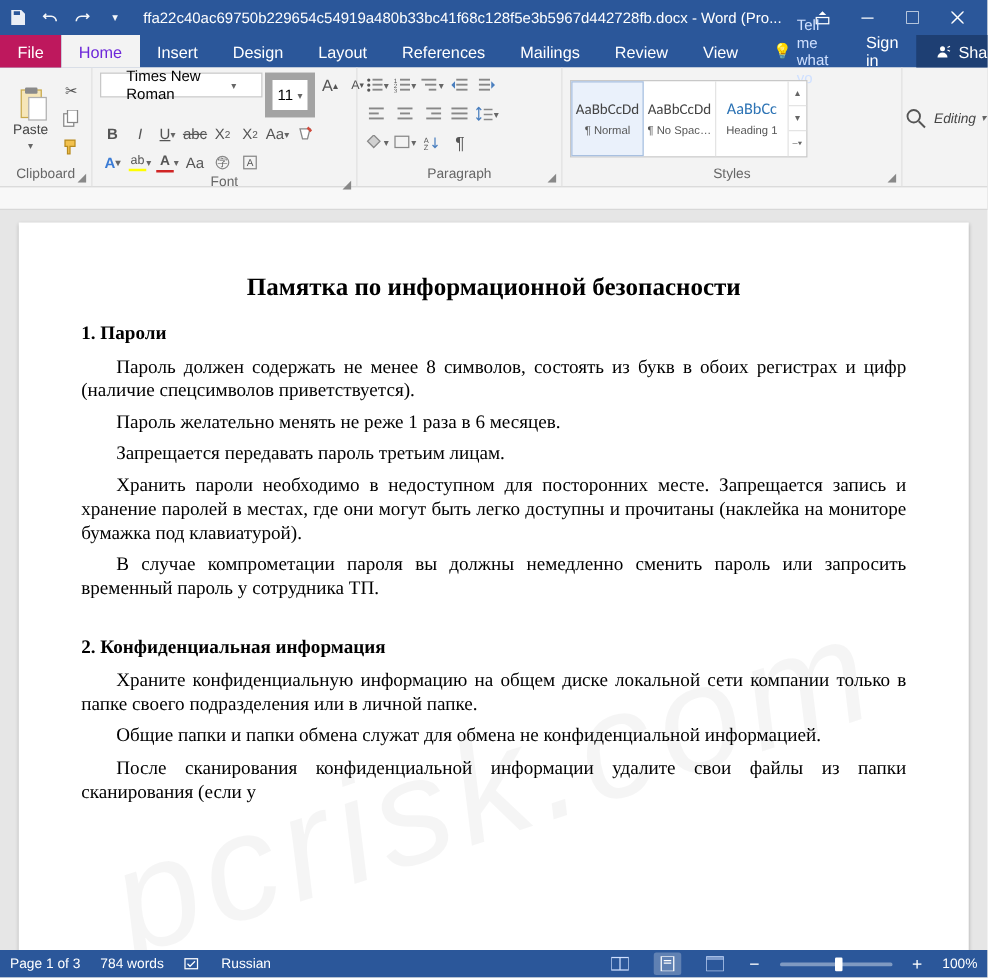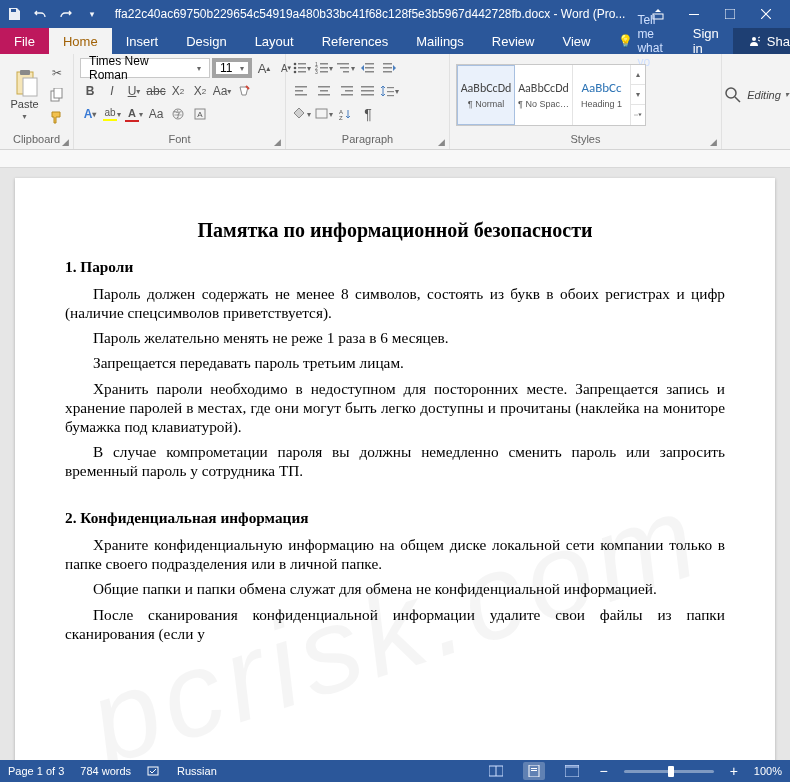--- a/index.html
+++ b/index.html
@@ -7,37 +7,37 @@
 .titlebar { background: #2b579a; height: 28px; display: flex; align-items: center; color: #fff; padding: 0 6px; }
 .titlebar .qat { display: flex; gap: 10px; align-items: center; }
 .qat-icon { width: 16px; height: 16px; display: flex; align-items: center; justify-content: center; color: #fff; opacity: .95; }
 .title-text { flex: 1; text-align: center; font-size: 12px; overflow: hidden; white-space: nowrap; text-overflow: ellipsis; padding: 0 8px; }
 .win-controls { display: flex; gap: 0; }
 .win-btn { width: 36px; height: 28px; display: flex; align-items: center; justify-content: center; color: #fff; cursor: pointer; }
 
 .tabbar { background: #2b579a; height: 26px; display: flex; align-items: stretch; color: #fff; }
 .tab { padding: 0 14px; display: flex; align-items: center; font-size: 13px; cursor: pointer; }
 .tab.file { background: #be185d; }
-.tab.active { background: #f3f3f3; color: #a16207; }
+.tab.active { background: #f3f3f3; color: #6d28d9; }
 .tab.sign-in { margin-left: 2px; }
 .tab.tellme { margin-left: auto; display: flex; gap: 4px; color: #cfe0ff; font-size: 12px; align-items: center; }
 .tab.share { background: #1e3f73; display: flex; gap: 6px; align-items: center; }
 
 .ribbon { background: #f3f3f3; border-bottom: 1px solid #d4d4d4; height: 96px; display: flex; }
 .group { border-right: 1px solid #e1e1e1; padding: 4px 6px 2px 6px; display: flex; flex-direction: column; }
 .group-body { flex: 1; display: flex; gap: 4px; }
 .group-label { height: 16px; display: flex; justify-content: center; align-items: center; font-size: 11px; color: #666; position: relative; }
 .group-label .dlg { position: absolute; right: -2px; bottom: 0; font-size: 9px; color: #888; cursor: pointer; }
 
 .big-btn { width: 40px; display: flex; flex-direction: column; align-items: center; justify-content: center; gap: 2px; cursor: pointer; font-size: 11px; color: #444; }
 .big-btn .icon { width: 28px; height: 28px; }
 
 .font-group .row1 { display: flex; gap: 2px; }
-.font-name { border: 1px solid #c8c8c8; background: #fff; height: 20px; width: 130px; font-size: 12px; padding: 0 8px; display: flex; align-items: center; justify-content: space-between; gap: 24px; }
-.font-size { border: 4px solid #a3a3a3; background: #fff; height: 20px; width: 40px; font-size: 12px; padding: 0 4px; display: flex; align-items: center; justify-content: space-between; }
+.font-name { border: 1px solid #c8c8c8; background: #fff; height: 20px; width: 130px; font-size: 12px; padding: 0 20px; display: flex; align-items: center; justify-content: space-between; gap: 24px; }
+.font-size { border: 6px solid #a3a3a3; background: #fff; height: 36px; width: 40px; font-size: 12px; padding: 0 4px; display: flex; align-items: center; justify-content: space-between; }
 .dd-caret { font-size: 8px; color: #666; }
 .mini-btn { width: 20px; height: 20px; display: flex; align-items: center; justify-content: center; cursor: pointer; color: #555; font-size: 12px; border-radius: 2px; }
 .row { display: flex; gap: 2px; align-items: center; }
 .font-col { display: flex; flex-direction: column; gap: 3px; }
 .color-bar { width: 14px; height: 2px; margin-top: 1px; }
 
 .para-col { display: flex; flex-direction: column; gap: 3px; }
 
 .styles-gallery { display: flex; border: 1px solid #c8c8c8; background: #fff; height: 62px; }
 .style-item { width: 58px; border-right: 1px solid #e4e4e4; display: flex; flex-direction: column; align-items: center; justify-content: center; cursor: pointer; padding: 2px; }

